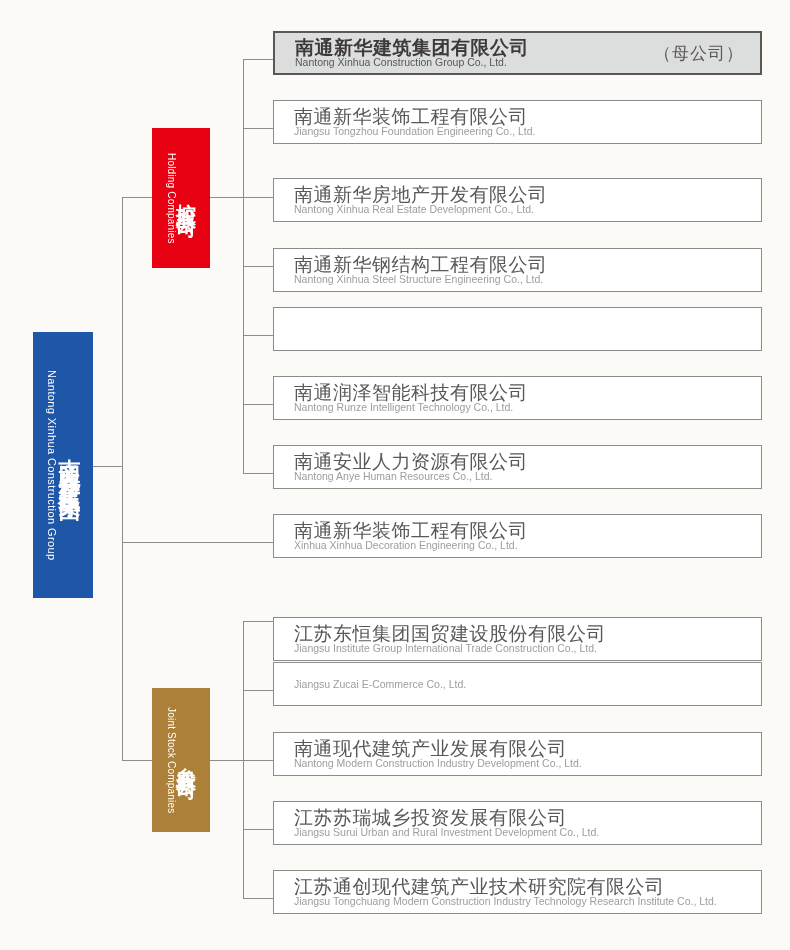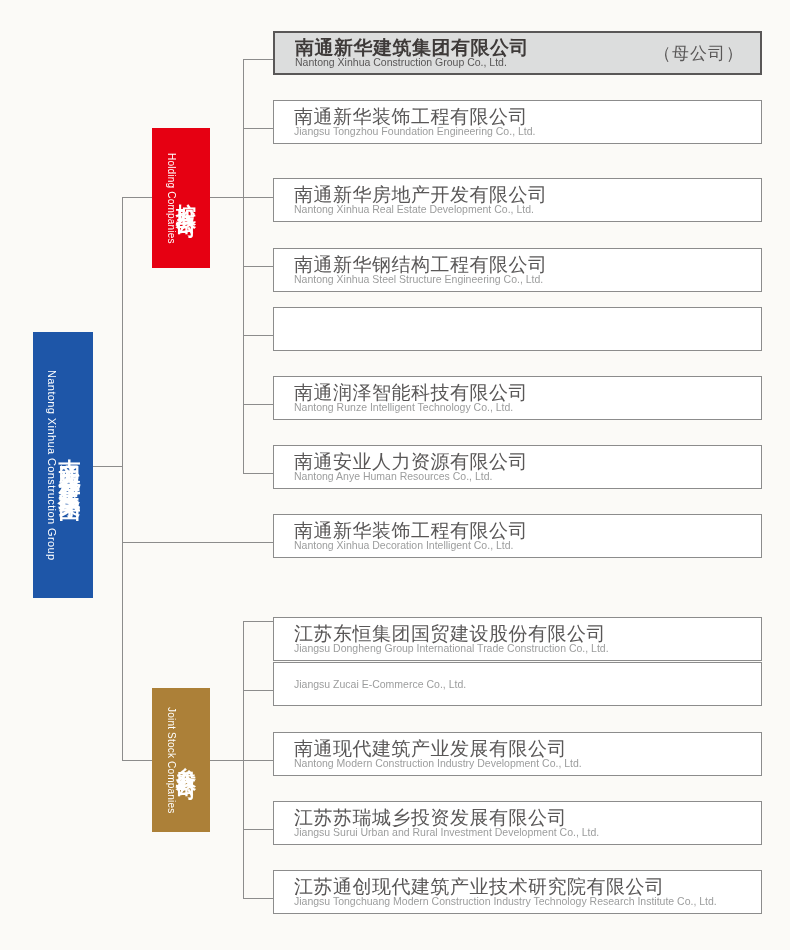--- a/index.html
+++ b/index.html
@@ -136,26 +136,26 @@
     <div class="co-en">Nantong Runze Intelligent Technology Co., Ltd.</div>
   </div>
 
   <div class="co-box" style="top:445px">
     <div class="co-zh">南通安业人力资源有限公司</div>
     <div class="co-en">Nantong Anye Human Resources Co., Ltd.</div>
   </div>
 
   <div class="co-box" style="top:514px">
     <div class="co-zh">南通新华装饰工程有限公司</div>
-    <div class="co-en">Nantong Xinhua Decoration Intelligent Co., Ltd.</div>
+    <div class="co-en">Xinhua Xinhua Decoration Engineering Co., Ltd.</div>
   </div>
 
   <div class="co-box" style="top:617px">
     <div class="co-zh">江苏东恒集团国贸建设股份有限公司</div>
-    <div class="co-en">Jiangsu Dongheng Group International Trade Construction Co., Ltd.</div>
+    <div class="co-en">Jiangsu Institute Group International Trade Construction Co., Ltd.</div>
   </div>
 
   <div class="co-box" style="top:662px">
     <div class="co-en">Jiangsu Zucai E-Commerce Co., Ltd.</div>
   </div>
 
   <div class="co-box" style="top:732px">
     <div class="co-zh">南通现代建筑产业发展有限公司</div>
     <div class="co-en">Nantong Modern Construction Industry Development Co., Ltd.</div>
   </div>

